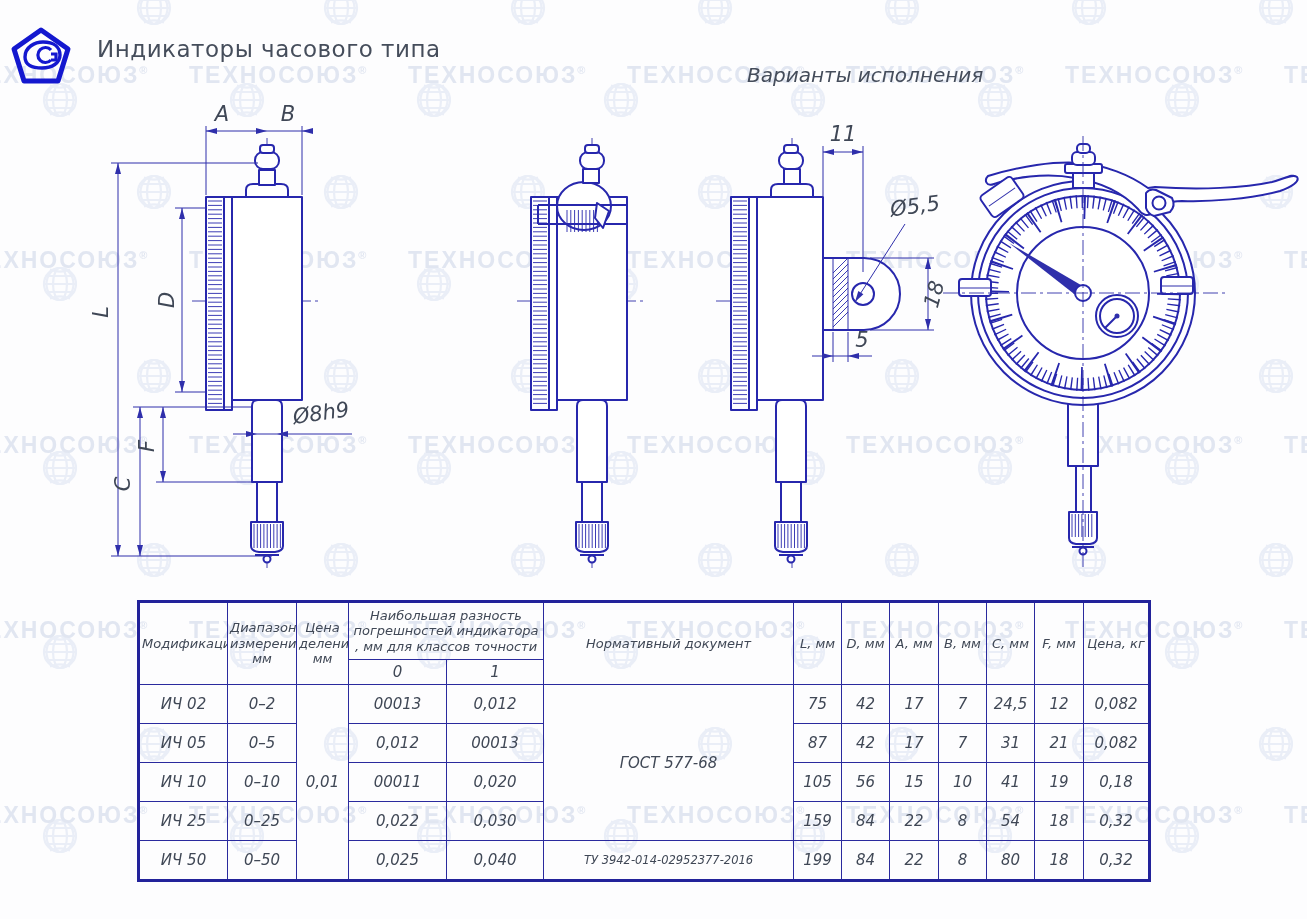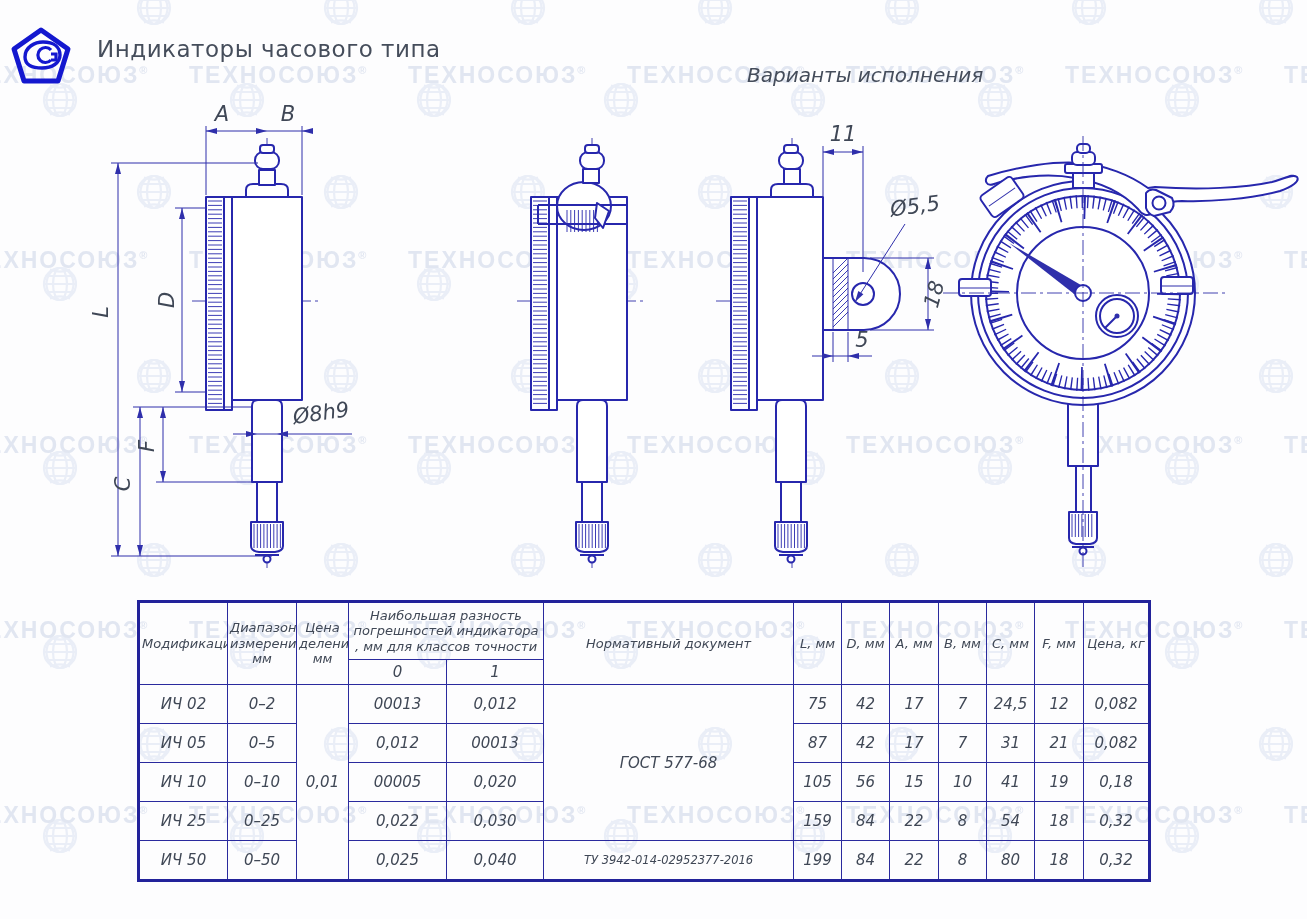--- a/index.html
+++ b/index.html
@@ -863,21 +863,21 @@
           <td>42</td>
           <td>17</td>
           <td>7</td>
           <td>31</td>
           <td>21</td>
           <td>0,082</td>
         </tr>
         <tr>
           <td>ИЧ 10</td>
           <td>0–10</td>
-          <td>00005</td>
+          <td>00011</td>
           <td>0,020</td>
           <td>105</td>
           <td>56</td>
           <td>15</td>
           <td>10</td>
           <td>41</td>
           <td>19</td>
           <td>0,18</td>
         </tr>
         <tr>

